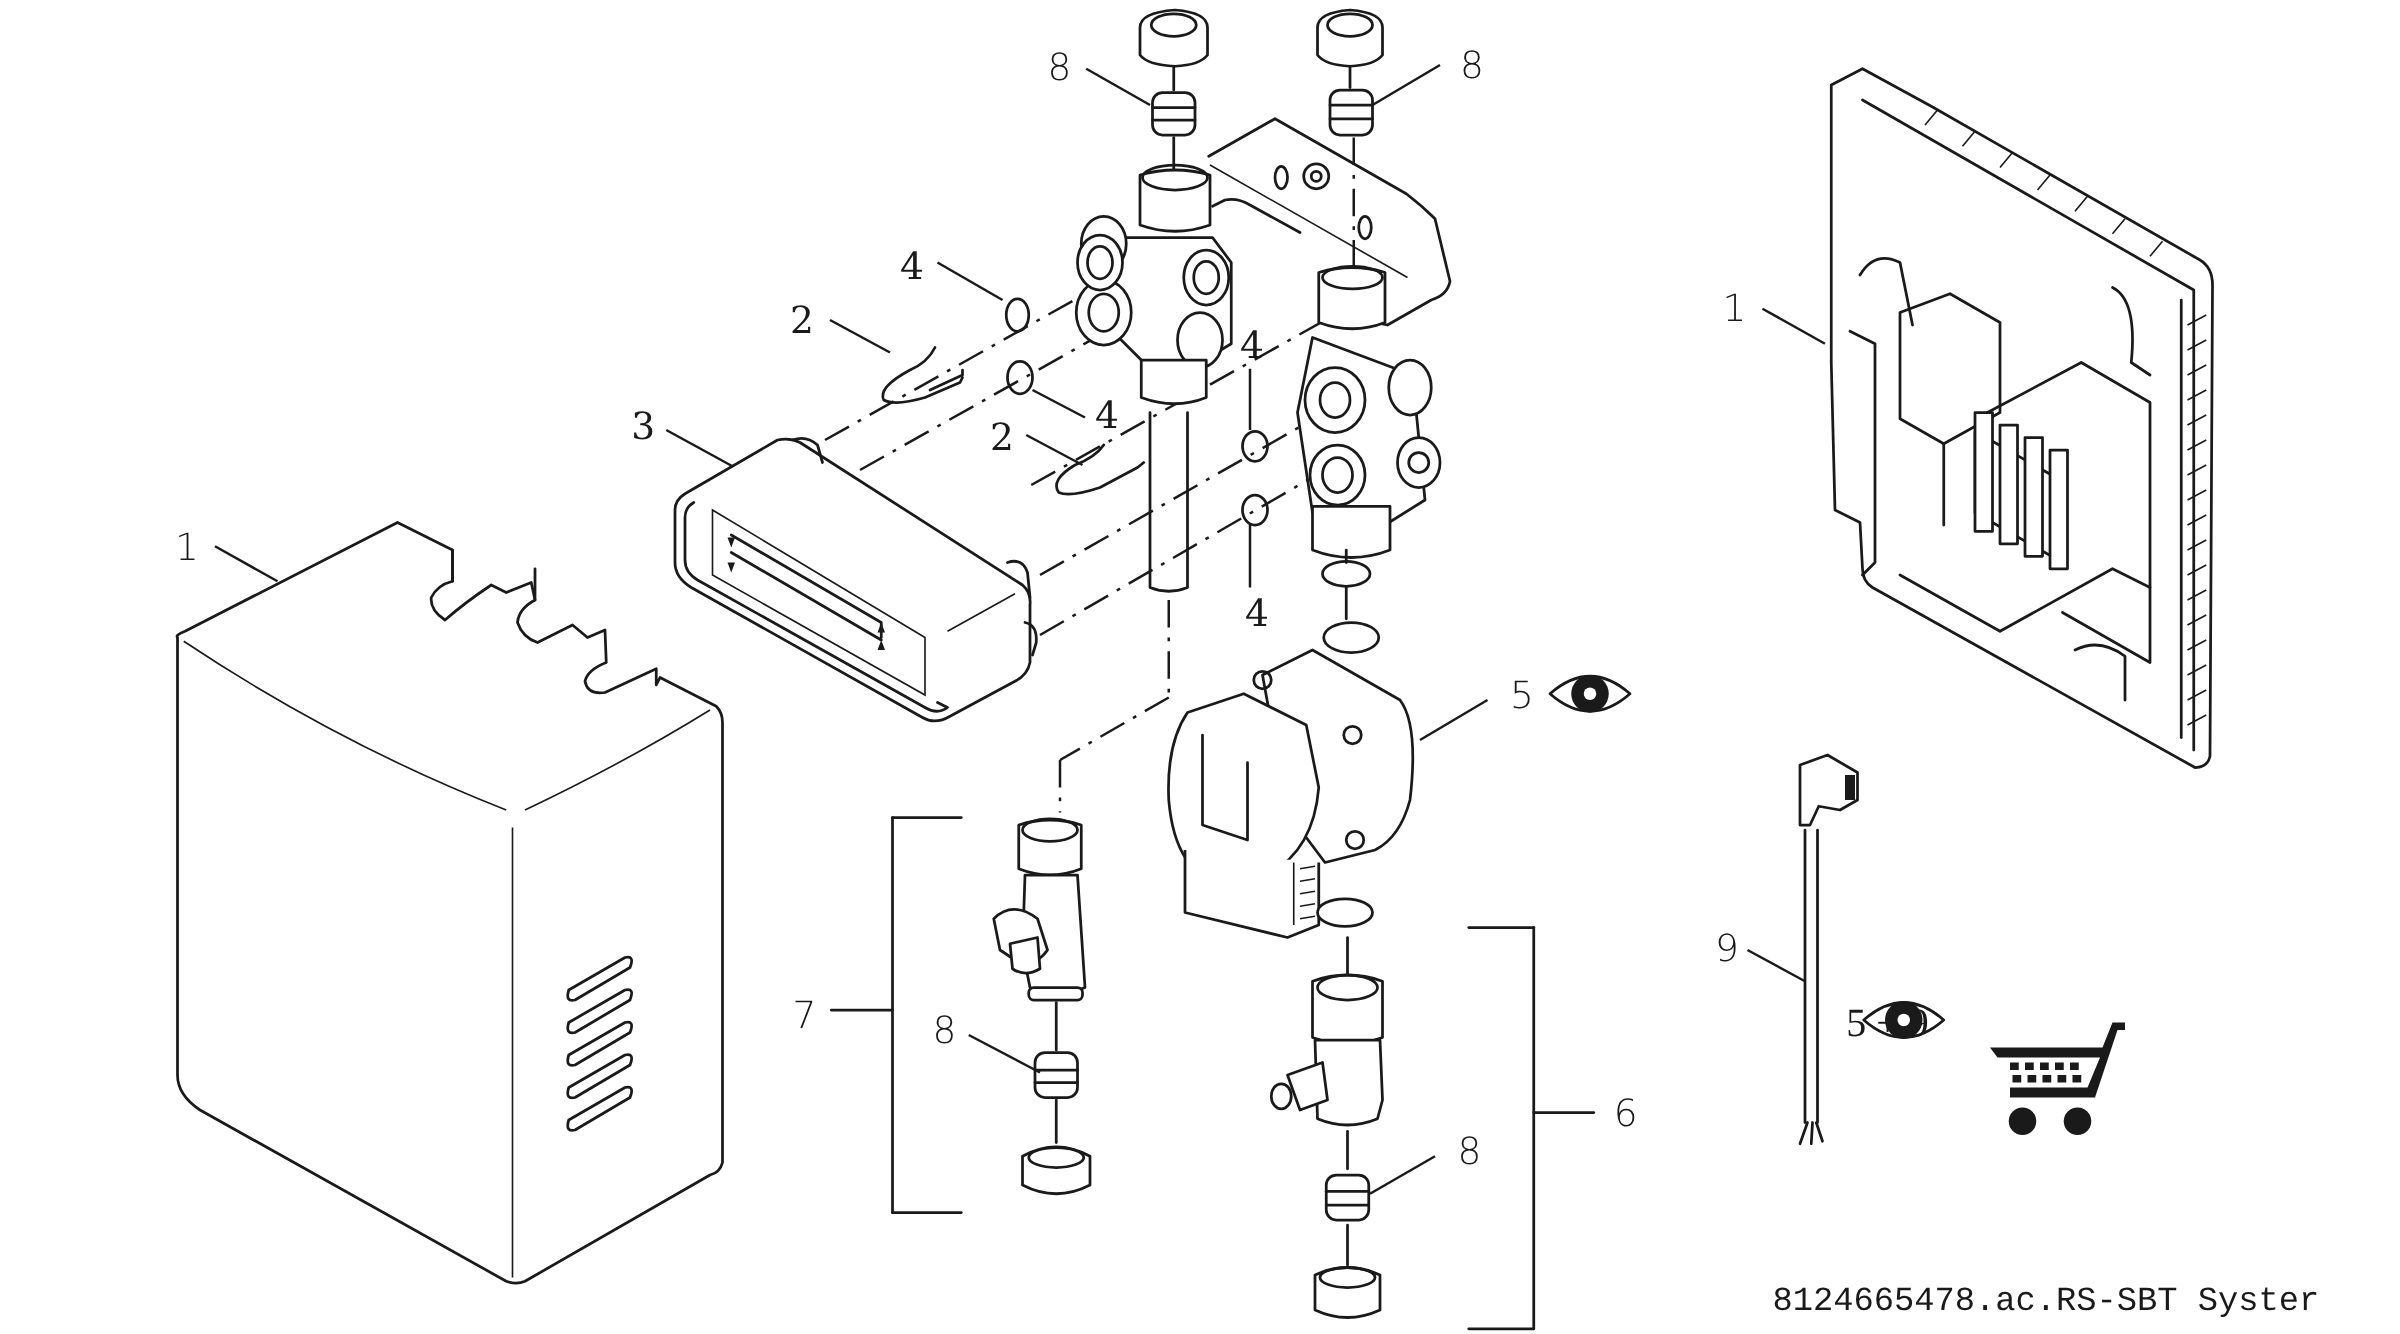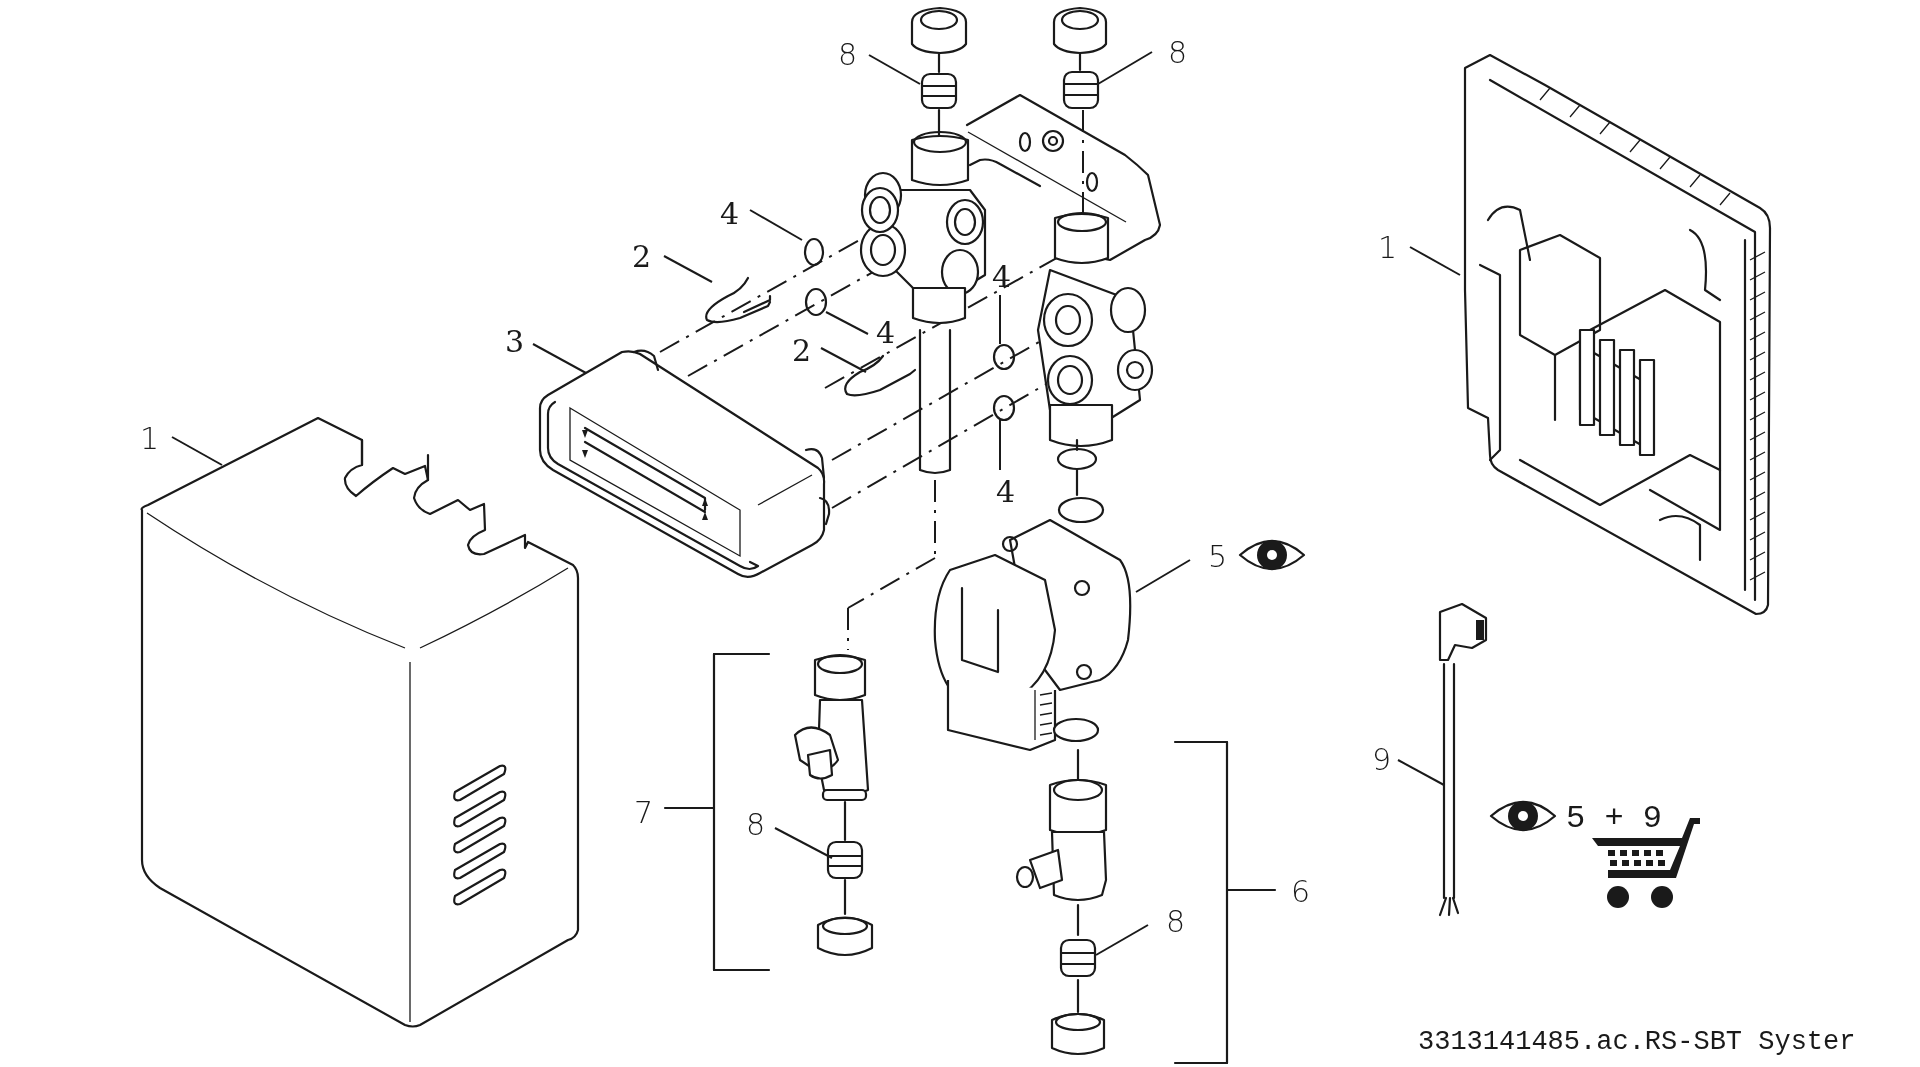--- a/index.html
+++ b/index.html
@@ -4,21 +4,21 @@
 <style>
   html, body { margin:0; padding:0; background:#ffffff; }
   body { width:1920px; height:1067px; position:relative; overflow:hidden;
          font-family:"DejaVu Sans", sans-serif; color:#1a1a1a; }
   #canvas { position:absolute; left:0; top:0; width:1920px; height:1067px; }
   .lbl { position:absolute; font-family:"DejaVu Sans", sans-serif; font-size:30px;
          font-weight:300; color:#1a1a1a; line-height:1; letter-spacing:0; }
   .lbl-serif { font-family:"DejaVu Serif", serif; }
   .footer { position:absolute; left:1418px; top:1027px; font-family:"Liberation Mono","DejaVu Sans Mono", monospace;
             font-size:27px; color:#1a1a1a; white-space:nowrap; }
-  .plus-lbl { position:absolute; left:1566px; top:800px; font-size:32px; font-family:Liberation Mono, monospace; font-weight:300; }
+  .plus-lbl { position:absolute; left:1477px; top:800px; font-size:32px; font-family:Liberation Serif, serif; font-weight:300; }
   svg .ln { fill:none; stroke:#1a1a1a; stroke-width:2.2; stroke-linejoin:round; stroke-linecap:round; }
   svg .thin { fill:none; stroke:#1a1a1a; stroke-width:1.3; }
   svg .dash { fill:none; stroke:#1a1a1a; stroke-width:2; stroke-dasharray:22 8 3 8; }
   svg .lead { fill:none; stroke:#1a1a1a; stroke-width:2; }
   svg .solid { fill:#1a1a1a; stroke:none; }
   svg .wfill { fill:#ffffff; stroke:#1a1a1a; stroke-width:2.2; stroke-linejoin:round; }
 </style>
 </head>
 <body>
 
@@ -279,13 +279,13 @@
 <span class="lbl" style="left:1208px;top:542px">5</span>
 <span class="lbl" style="left:1291px;top:877px">6</span>
 <span class="lbl" style="left:634px;top:798px">7</span>
 <span class="lbl" style="left:838px;top:40px">8</span>
 <span class="lbl" style="left:1168px;top:38px">8</span>
 <span class="lbl" style="left:746px;top:810px">8</span>
 <span class="lbl" style="left:1166px;top:907px">8</span>
 <span class="lbl" style="left:1372px;top:745px">9</span>
 
 <span class="plus-lbl">5 + 9</span>
-<span class="footer">3313141485.ac.RS-SBT Syster</span>
+<span class="footer">8124665478.ac.RS-SBT Syster</span>
 
 </body></html>

